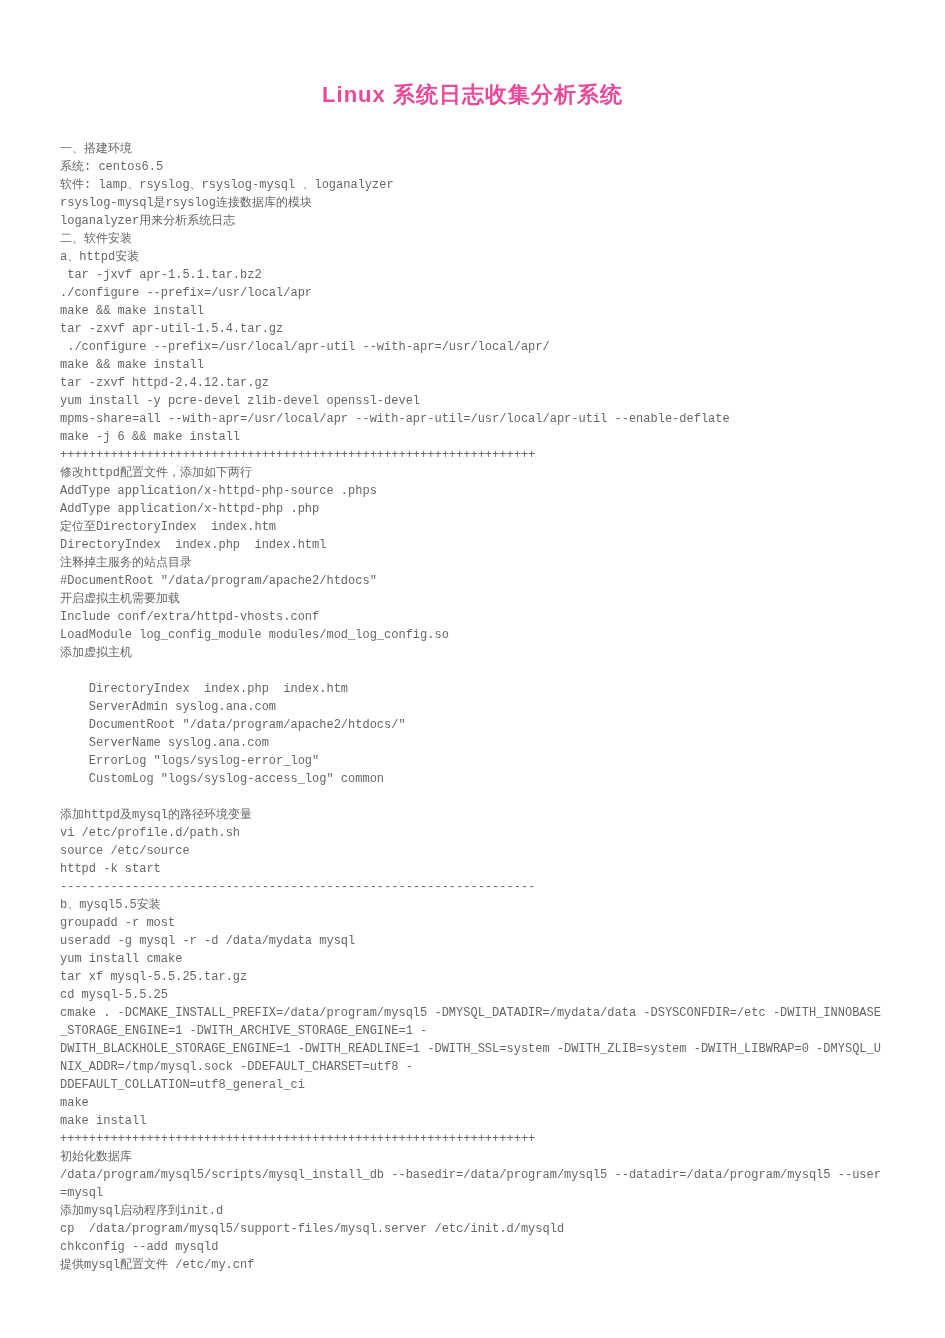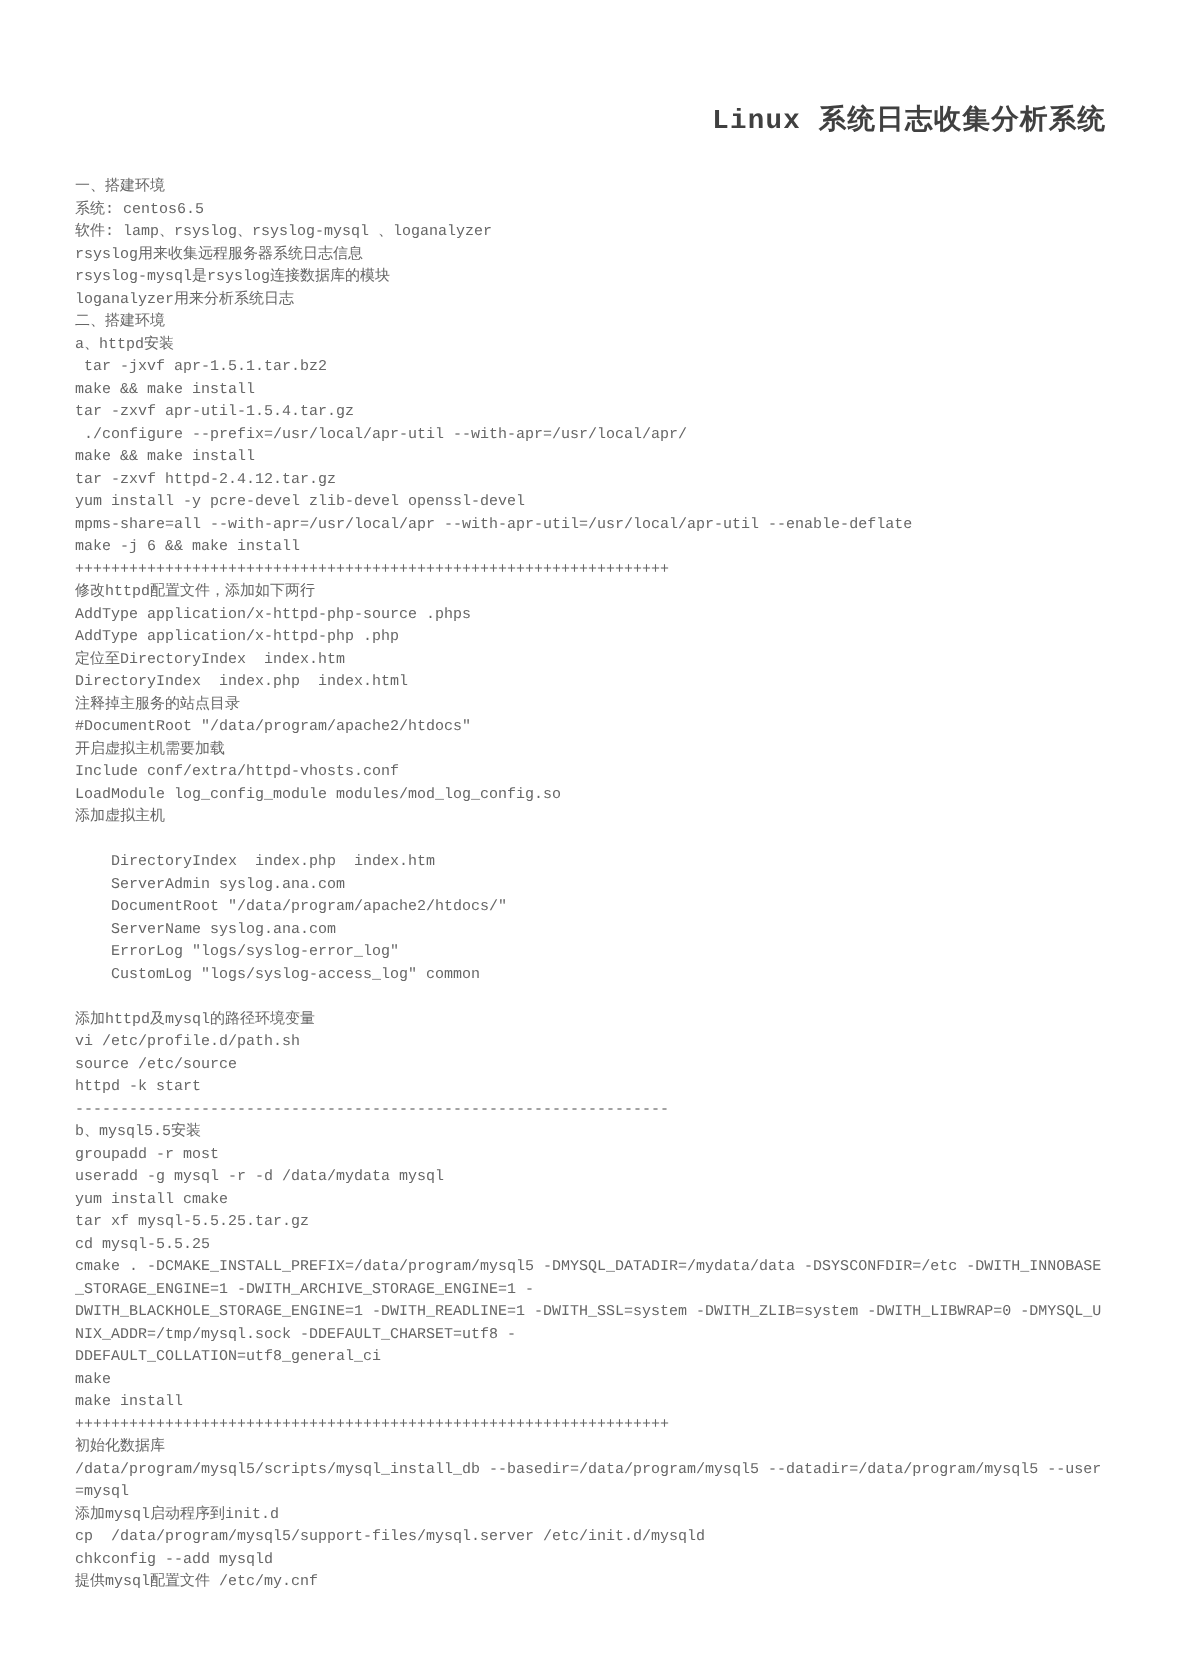--- a/index.html
+++ b/index.html
@@ -8,50 +8,50 @@
     padding: 0;
     font-family: "SimSun", "Courier New", monospace;
     font-size: 12px;
     color: #666666;
     width: 945px;
   }
   .page {
     padding: 80px 60px 40px 60px;
   }
   h1 {
-    text-align: right;
-    font-family: Liberation Mono, monospace;
+    text-align: center;
+    font-family: Liberation Sans, sans-serif;
     font-size: 22px;
     font-weight: bold;
-    color: #404040;
+    color: #ec4899;
     margin: 0 0 30px 0;
     letter-spacing: 1px;
   }
   .line {
     white-space: pre-wrap;
     word-break: break-all;
     line-height: 1.5;
     font-family: "Courier New", "SimSun", monospace;
   }
 </style>
 </head>
 <body>
 
 <div class="page">
   <h1>Linux 系统日志收集分析系统</h1>
   <div id="body-lines">
       <div class="line">一、搭建环境</div>
       <div class="line">系统: centos6.5</div>
       <div class="line">软件: lamp、rsyslog、rsyslog-mysql 、loganalyzer</div>
-      <div class="line">rsyslog用来收集远程服务器系统日志信息</div>
       <div class="line">rsyslog-mysql是rsyslog连接数据库的模块</div>
       <div class="line">loganalyzer用来分析系统日志</div>
-      <div class="line">二、搭建环境</div>
+      <div class="line">二、软件安装</div>
       <div class="line">a、httpd安装</div>
       <div class="line"> tar -jxvf apr-1.5.1.tar.bz2</div>
+      <div class="line">./configure --prefix=/usr/local/apr</div>
       <div class="line">make &amp;&amp; make install</div>
       <div class="line">tar -zxvf apr-util-1.5.4.tar.gz</div>
       <div class="line"> ./configure --prefix=/usr/local/apr-util --with-apr=/usr/local/apr/</div>
       <div class="line">make &amp;&amp; make install</div>
       <div class="line">tar -zxvf httpd-2.4.12.tar.gz</div>
       <div class="line">yum install -y pcre-devel zlib-devel openssl-devel</div>
       <div class="line">mpms-share=all --with-apr=/usr/local/apr --with-apr-util=/usr/local/apr-util --enable-deflate</div>
       <div class="line">make -j 6 &amp;&amp; make install</div>
       <div class="line">++++++++++++++++++++++++++++++++++++++++++++++++++++++++++++++++++</div>
       <div class="line">修改httpd配置文件，添加如下两行</div>

